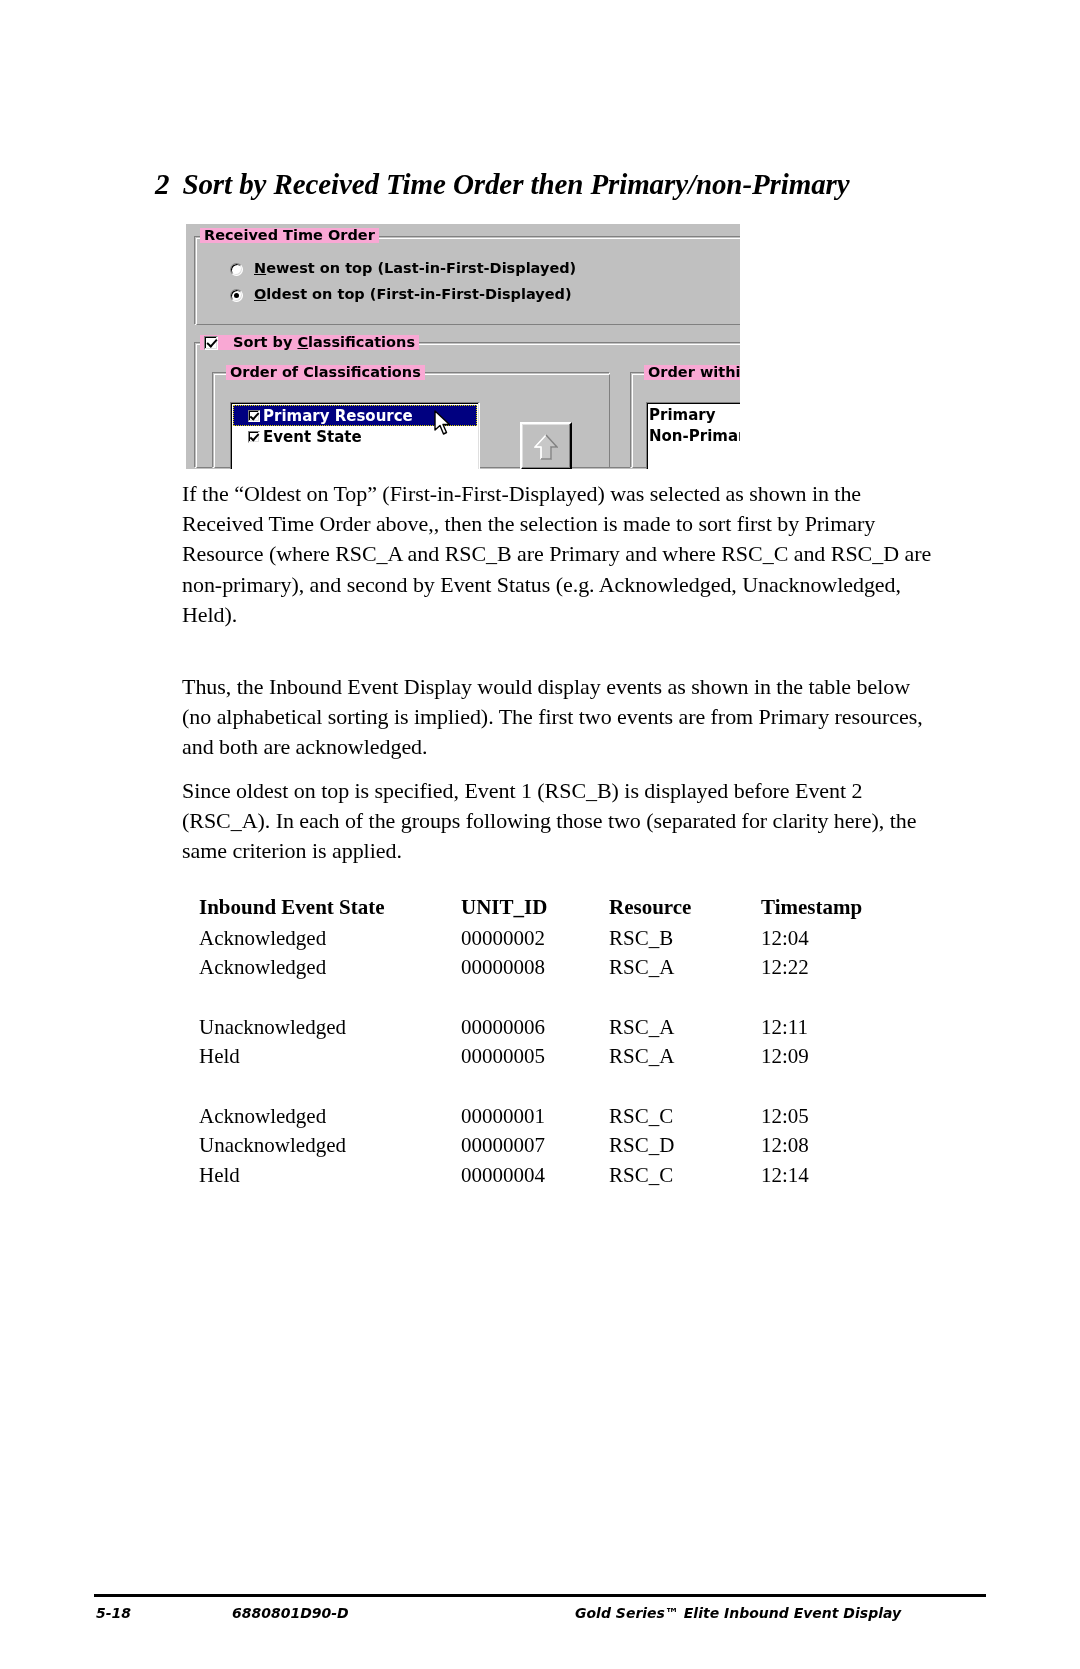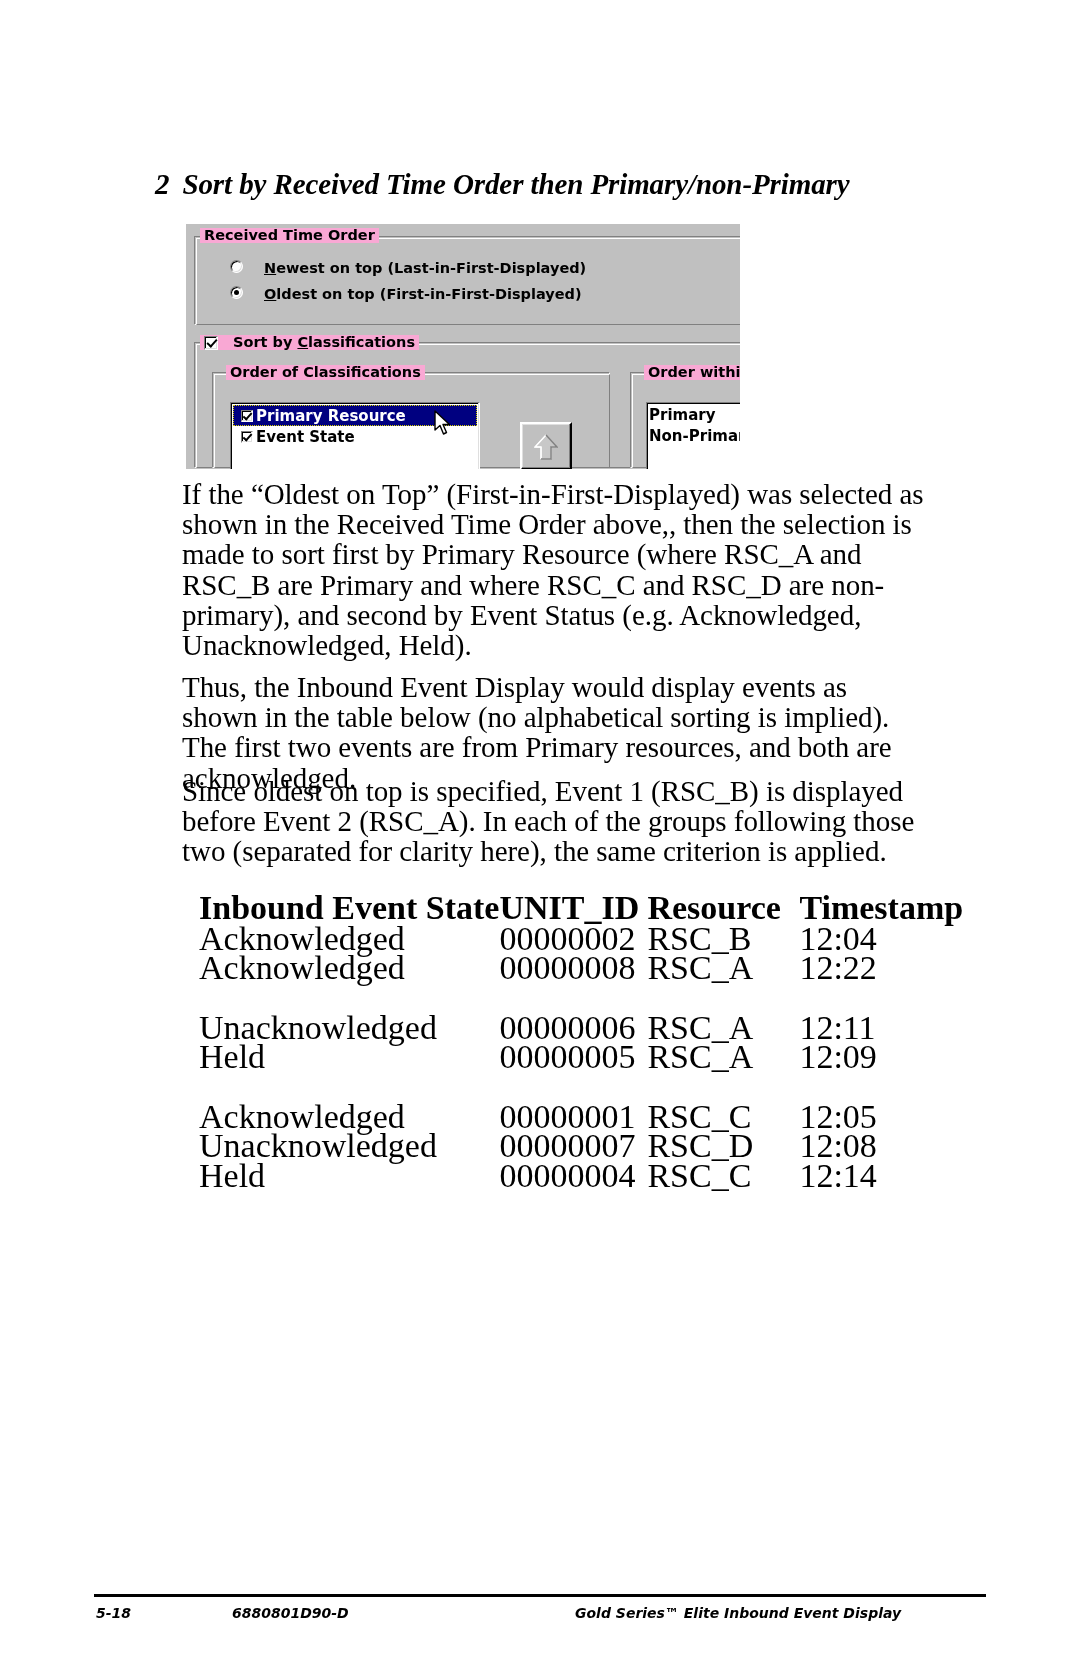--- a/index.html
+++ b/index.html
@@ -101,22 +101,22 @@
   .t3 { left: 40px; top: 141px; }
 
   
   .grp4 { left: 444px; top: 148px; width: 250px; height: 96px; }
   .t4 { left: 458px; top: 141px; }
 
   
   .radio-row {
     position: absolute;
     display: flex;
-    align-items: flex-start;
-    gap: 21px;
+    align-items: flex-end;
+    gap: 11px;
     white-space: nowrap;
   }
   .r1 { left: 44px; top: 36px; }
   .r2 { left: 44px; top: 62px; }
   .radio {
     width: 13px; height: 13px;
     border-radius: 50%;
     background: #ffffff;
     border: 1px solid #808080;
     border-right-color: #ffffff;
@@ -173,21 +173,21 @@
     box-shadow: inset -1px -1px 0 0 #dfdfdf, inset 1px 1px 0 0 #000000;
     box-sizing: border-box;
     overflow: hidden;
     padding: 2px;
   }
   .lb-row {
     display: flex;
     align-items: center;
     gap: 3px;
     height: 21px;
-    padding-left: 8px;
+    padding-left: 15px;
     font-size: 15px;
     white-space: nowrap;
   }
   .lb-row.sel {
     background: #000080;
     color: #ffffff;
     outline: 1px dotted #d8d000;
     outline-offset: -1px;
   }
   .lb-row.sel .cbox { background: #ffffff; }
@@ -234,35 +234,35 @@
   .cursor {
     position: absolute;
     left: 248px; top: 186px;
     width: 19px; height: 26px;
     z-index: 9;
   }
 
   
   .body-txt {
     position: absolute;
-    font-size: 29px;
+    font-size: 22px;
     line-height: 30.2px;
     letter-spacing: -0.05px;
   }
   .p1 { left: 182px; top: 479px; width: 760px; }
   .p2 { left: 182px; top: 672px; width: 745px; }
   .p3 { left: 182px; top: 776px; width: 745px; }
 
   
   .tbl {
     position: absolute;
     left: 199px;
     top: 893px;
     border-collapse: collapse;
-    font-size: 34px;
+    font-size: 21px;
     line-height: 29.5px;
   }
   .tbl td {
     padding: 0 0 0 0;
     vertical-align: top;
     white-space: nowrap;
   }
   .tbl td.c0 { width: 262px; }
   .tbl td.c1 { width: 148px; }
   .tbl td.c2 { width: 152px; }

